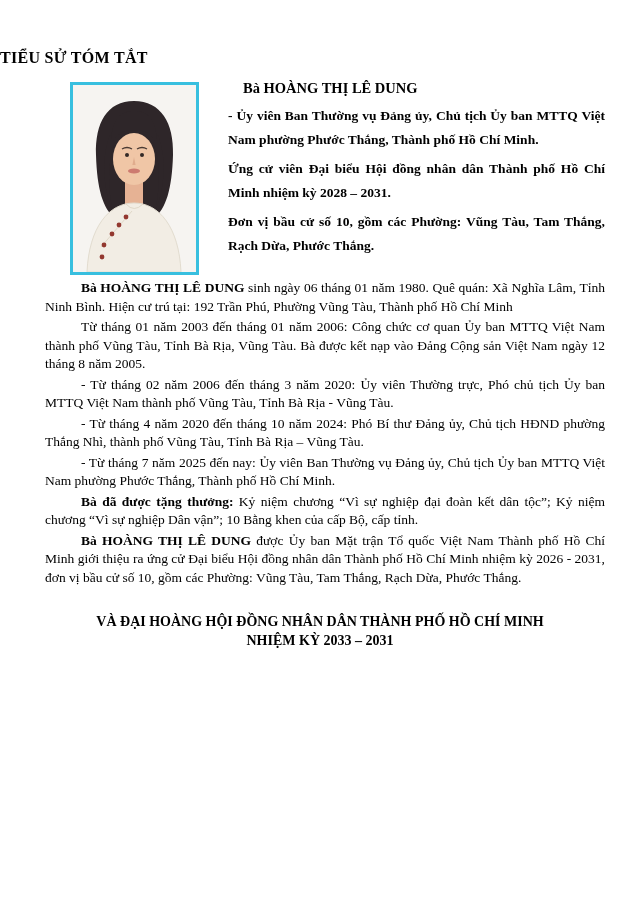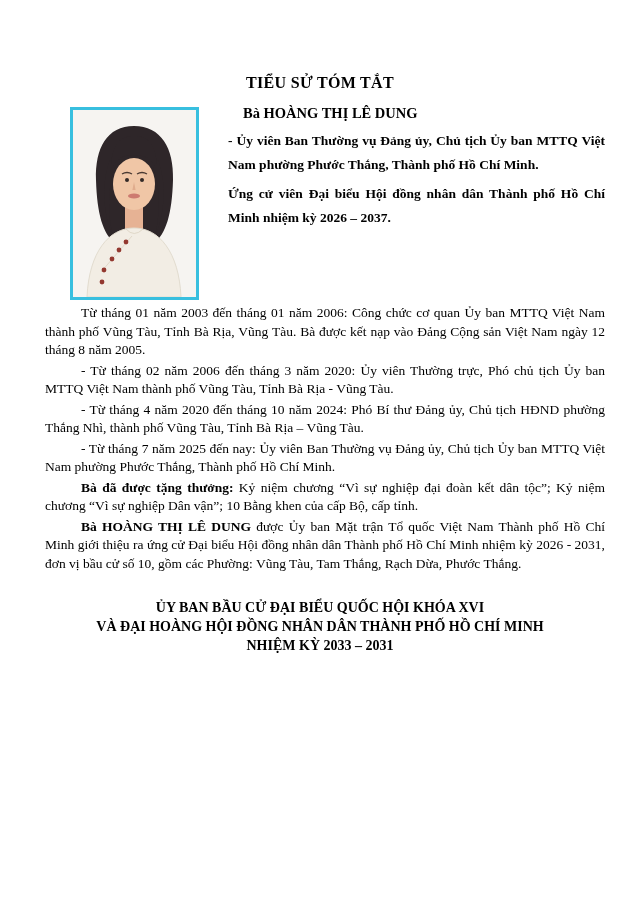--- a/index.html
+++ b/index.html
@@ -5,27 +5,25 @@
   html,body{margin:0;padding:0;background:#ffffff;}
   .page{
     position:relative;
     width:640px;height:905px;
     background:#ffffff;
     color:#000;
     font-family:"Liberation Serif","DejaVu Serif",serif;
     overflow:hidden;
   }
   .doc-title{
-    padding-top:29px;
-    text-align:center;
+    padding-top:48px;
     font-size:16px;
     font-weight:bold;
     letter-spacing:.3px;
     line-height:20px;
-    margin-top:44px;
   }
   .header-row{
     display:flex;
     margin:11px 35px 0 70px;
   }
   .photo-frame{
     flex:none;
     width:123px;height:187px;
     border:3px solid #38bfdf;
     margin-top:3px;
@@ -107,36 +105,37 @@
         <circle cx="46" cy="140" r="2.4" fill="#93382f"></circle>
         <circle cx="39" cy="149" r="2.4" fill="#93382f"></circle>
         <circle cx="31" cy="160" r="2.4" fill="#93382f"></circle>
         <circle cx="29" cy="172" r="2.4" fill="#93382f"></circle>
       </svg>
     </div>
 
     <div class="right-col">
       <div class="name">Bà HOÀNG THỊ LÊ DUNG</div>
       <p class="sum">- Ủy viên Ban Thường vụ Đảng ủy, Chủ tịch Ủy ban MTTQ Việt Nam phường Phước Thắng, Thành phố Hồ Chí Minh.</p>
-      <p class="sum">Ứng cử viên Đại biểu Hội đồng nhân dân Thành phố Hồ Chí Minh nhiệm kỳ 2026 – 2037.</p>
+      <p class="sum">Ứng cử viên Đại biểu Hội đồng nhân dân Thành phố Hồ Chí Minh nhiệm kỳ 2028 – 2031.</p>
+      <p class="sum">Đơn vị bầu cử số 10, gồm các Phường: Vũng Tàu, Tam Thắng, Rạch Dừa, Phước Thắng.</p>
     </div>
   </div>
 
   <div class="body-block">
+    <p class="para"><b>Bà HOÀNG THỊ LÊ DUNG</b><span> sinh ngày 06 tháng 01 năm 1980. Quê quán: Xã Nghĩa Lâm, Tỉnh Ninh Bình. Hiện cư trú tại: 192 Trần Phú, Phường Vũng Tàu, Thành phố Hồ Chí Minh</span></p>
 
 
     <p class="para">Từ tháng 01 năm 2003 đến tháng 01 năm 2006: Công chức cơ quan Ủy ban MTTQ Việt Nam thành phố Vũng Tàu, Tỉnh Bà Rịa, Vũng Tàu. Bà được kết nạp vào Đảng Cộng sản Việt Nam ngày 12 tháng 8 năm 2005.</p>
     <p class="para">- Từ tháng 02 năm 2006 đến tháng 3 năm 2020: Ủy viên Thường trực, Phó chủ tịch Ủy ban MTTQ Việt Nam thành phố Vũng Tàu, Tỉnh Bà Rịa - Vũng Tàu.</p>
     <p class="para">- Từ tháng 4 năm 2020 đến tháng 10 năm 2024: Phó Bí thư Đảng ủy, Chủ tịch HĐND phường Thắng Nhì, thành phố Vũng Tàu, Tỉnh Bà Rịa – Vũng Tàu.</p>
     <p class="para">- Từ tháng 7 năm 2025 đến nay: Ủy viên Ban Thường vụ Đảng ủy, Chủ tịch Ủy ban MTTQ Việt Nam phường Phước Thắng, Thành phố Hồ Chí Minh.</p>
 
     <p class="para"><b>Bà đã được tặng thưởng:</b><span> Kỷ niệm chương “Vì sự nghiệp đại đoàn kết dân tộc”; Kỷ niệm chương “Vì sự nghiệp Dân vận”; 10 Bằng khen của cấp Bộ, cấp tỉnh.</span></p>
 
     <p class="para"><b>Bà HOÀNG THỊ LÊ DUNG</b><span> được Ủy ban Mặt trận Tổ quốc Việt Nam Thành phố Hồ Chí Minh giới thiệu ra ứng cử Đại biểu Hội đồng nhân dân Thành phố Hồ Chí Minh nhiệm kỳ 2026 - 2031, đơn vị bầu cử số 10, gồm các Phường: Vũng Tàu, Tam Thắng, Rạch Dừa, Phước Thắng.</span></p>
   </div>
 
   <div class="footer">
-    <div>ỦY BAN BẦU CỬ ĐẠI BIỂU QUỐC HỘI KHÓA XVI</div>
     <div>VÀ ĐẠI HOÀNG HỘI ĐỒNG NHÂN DÂN THÀNH PHỐ HỒ CHÍ MINH</div>
     <div>NHIỆM KỲ 2033 – 2031</div>
   </div>
 
 </div>
 
 </body></html>

